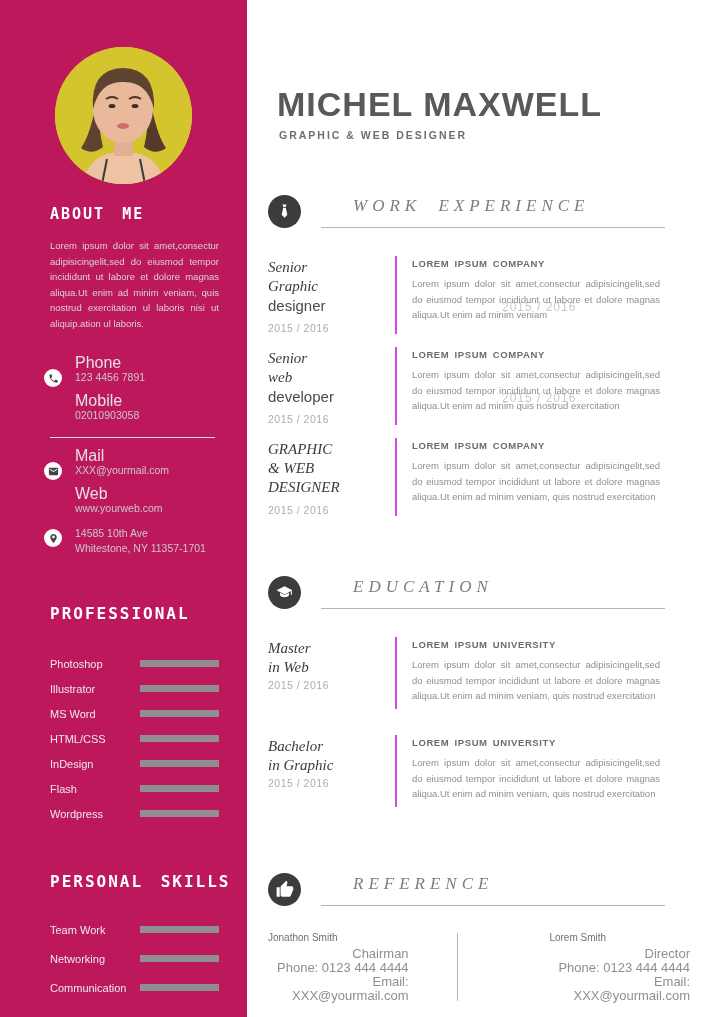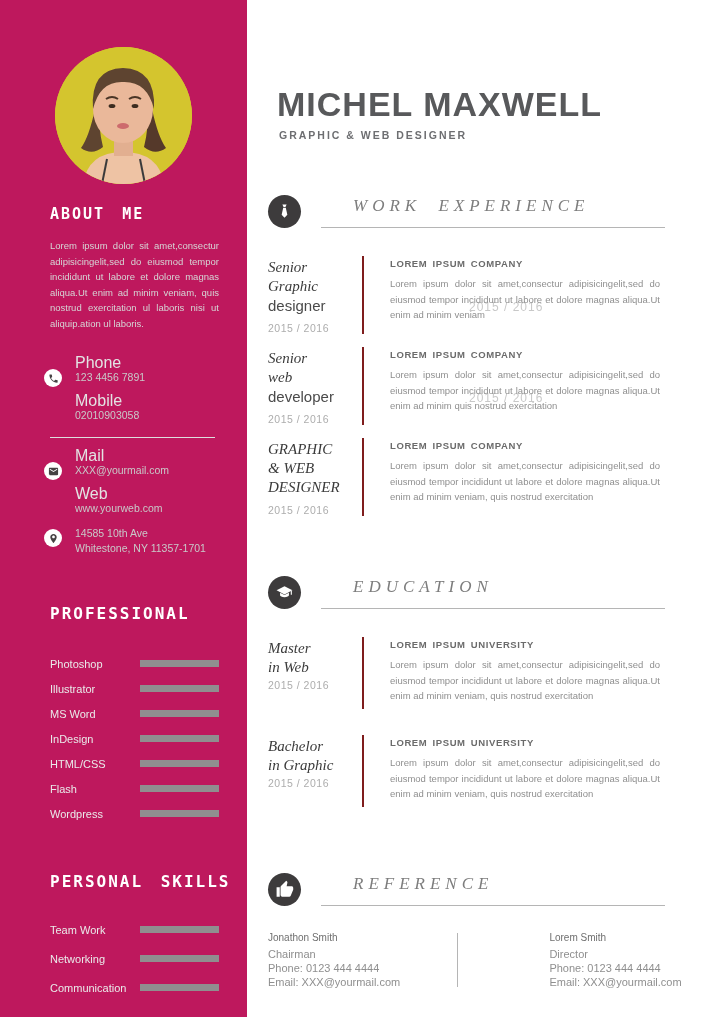--- a/index.html
+++ b/index.html
@@ -46,36 +46,36 @@
   .title-wrap { flex:1; margin-left:20px; border-bottom:1px solid #b5b5b5; padding:1px 0 11px 32px; }
   .section-title { font-family:cursive; font-style:italic; font-size:17px; letter-spacing:5px; word-spacing:8px; color:#7d7d7d; }
 
   .entries { margin:28px 58px 0 21px; }
   .entry { display:flex; margin-bottom:13px; }
   .entry-left { width:94px; padding-top:2px; }
   .title-script { font-family:cursive; font-style:italic; font-size:15px; line-height:19px; color:#3b3b3b; white-space:pre-line; }
   .title-plain { font-size:15px; line-height:19px; color:#4a4a4a; }
   .entry-dates { margin-top:7px; font-size:10.5px; color:#adadad; letter-spacing:0.5px; }
   .entry-dates.snug { margin-top:2px; }
-  .entry-right { flex:1; border-left:2px solid #7f1d1d; padding-left:26px; position:relative; min-height:72px; }
+  .entry-right { flex:1; border-left:2px solid #d946ef; padding-left:15px; position:relative; min-height:72px;margin-left:33px; }
   .entry-company { font-size:9.5px; font-weight:bold; color:#6b6b6b; letter-spacing:0.6px; word-spacing:2px; margin:2px 0 7px; }
   .entry-desc { font-size:9.5px; line-height:15.5px; color:#8f8f8f; text-align:justify; padding-right:2px; }
   .entry-watermark { position:absolute; left:105px; top:44px; font-size:12px; color:#9c9c9c; opacity:0.55; letter-spacing:1px; }
   .entry-watermark:empty { display:none; }
 
   .sec-work { margin-top:54px; }
   .sec-edu { margin-top:60px; }
   .sec-ref { margin-top:66px; }
   .entries.edu .entry { margin-bottom:26px; }
 
   .ref-grid { display:flex; margin:25px 30px 0 21px;gap:48px; }
   .ref-col { width:178px; }
   .ref-divider { width:1px; background:#b5b5b5; margin:2px 44px 2px 0; }
   .ref-name { font-size:10px; color:#6f6f6f; line-height:14px; margin-bottom:2px; }
-  .ref-line { font-size:11px; color:#8f8f8f; line-height:14px; }
+  .ref-line { font-size:13px; color:#8f8f8f; line-height:14px;text-align:right; }
 </style>
 </head>
 <body>
 
 <div class="page">
 
   <aside class="sidebar">
 
     <div class="photo">
       <svg viewBox="0 0 137 137" width="137" height="137">
@@ -162,26 +162,26 @@
       </div>
       <div class="skill-row">
         <span class="skill-label">Illustrator</span>
         <span class="skill-bar"><span class="skill-fill" style="width: 80%;"></span></span>
       </div>
       <div class="skill-row">
         <span class="skill-label">MS Word</span>
         <span class="skill-bar"><span class="skill-fill" style="width: 80%;"></span></span>
       </div>
       <div class="skill-row">
+        <span class="skill-label">HTML/CSS</span>
+        <span class="skill-bar"><span class="skill-fill" style="width: 82%;"></span></span>
+      </div>
+      <div class="skill-row">
         <span class="skill-label">InDesign</span>
         <span class="skill-bar"><span class="skill-fill" style="width: 74%;"></span></span>
-      </div>
-      <div class="skill-row">
-        <span class="skill-label">HTML/CSS</span>
-        <span class="skill-bar"><span class="skill-fill" style="width: 82%;"></span></span>
       </div>
       <div class="skill-row">
         <span class="skill-label">Flash</span>
         <span class="skill-bar"><span class="skill-fill" style="width: 79%;"></span></span>
       </div>
       <div class="skill-row">
         <span class="skill-label">Wordpress</span>
         <span class="skill-bar"><span class="skill-fill" style="width: 75%;"></span></span>
       </div>
     </div>

